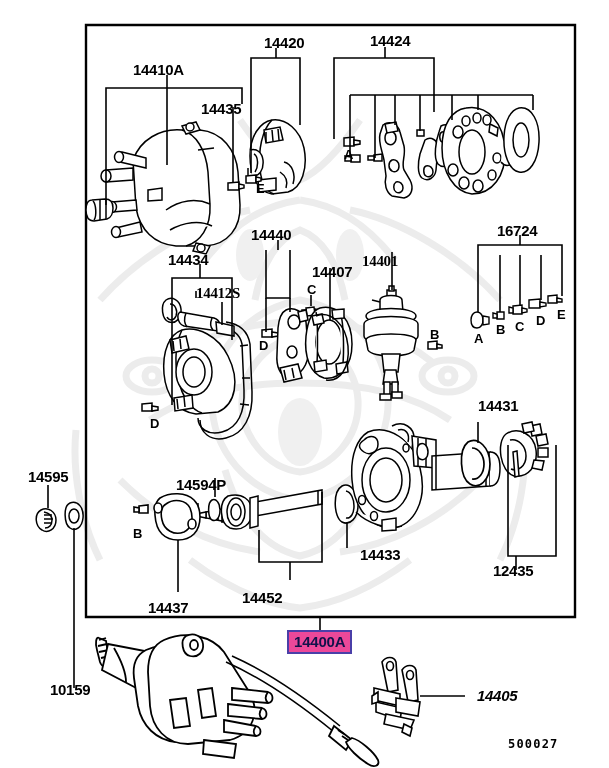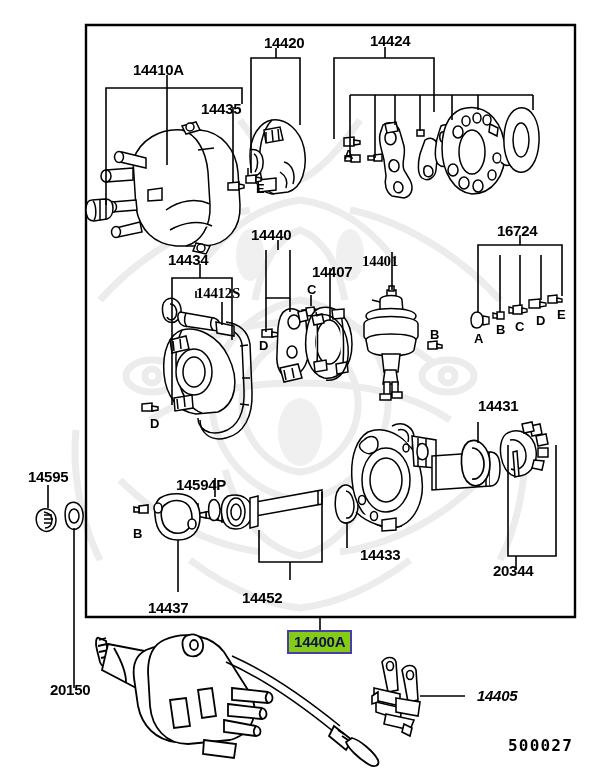--- a/index.html
+++ b/index.html
@@ -43,26 +43,26 @@
     letter-spacing: -0.3px;
     white-space: nowrap;
     line-height: 1;
   }
   .lbl.sub {
     font-size: 13px;
     font-weight: bold;
   }
   .lbl.code {
     font-family: "DejaVu Sans Mono", monospace;
-    font-size: 16px;
+    font-size: 12px;
     font-weight: bold;
     letter-spacing: 1.2px;
   }
   .lbl.hilite {
-    background: #84cc16;
+    background: #ec4899;
     border: 2px solid #4a3fa8;
     padding: 2px 5px 3px 5px;
     color: #11114a;
     letter-spacing: -0.2px;
   }
 </style>
 </head>
 <body>
 
 <div id="page">
@@ -573,35 +573,35 @@
     <div class="lbl sub" style="left:496px; top:323px;">B</div>
 
     <div class="lbl sub" style="left:515px; top:320px;">C</div>
 
     <div class="lbl sub" style="left:536px; top:314px;">D</div>
 
     <div class="lbl sub" style="left:557px; top:308px;">E</div>
 
     <div class="lbl" style="left:459px; top:398px;margin-left:19px;">14431</div>
 
-    <div class="lbl" style="left:493px; top:563px;">20344</div>
+    <div class="lbl" style="left:493px; top:563px;">12435</div>
 
     <div class="lbl" style="left:324px; top:547px;margin-left:36px;">14433</div>
 
     <div class="lbl" style="left:242px; top:590px;">14452</div>
 
     <div class="lbl" style="left:148px; top:600px;">14437</div>
 
     <div class="lbl sub" style="left:133px; top:527px;">B</div>
 
     <div class="lbl" style="left:176px; top:477px;">14594P</div>
 
     <div class="lbl" style="left:28px; top:469px;">14595</div>
 
-    <div class="lbl" style="left:50px; top:682px;">20150</div>
+    <div class="lbl" style="left:50px; top:682px;">10159</div>
 
     <div class="lbl hilite" style="left:287px; top:630px;">14400A</div>
 
     <div class="lbl" style="left:477px; top:688px;font-style:italic;">14405</div>
 
     <div class="lbl code" style="left:508px; top:738px;">500027</div>
 
   </div>
 
 </div>

